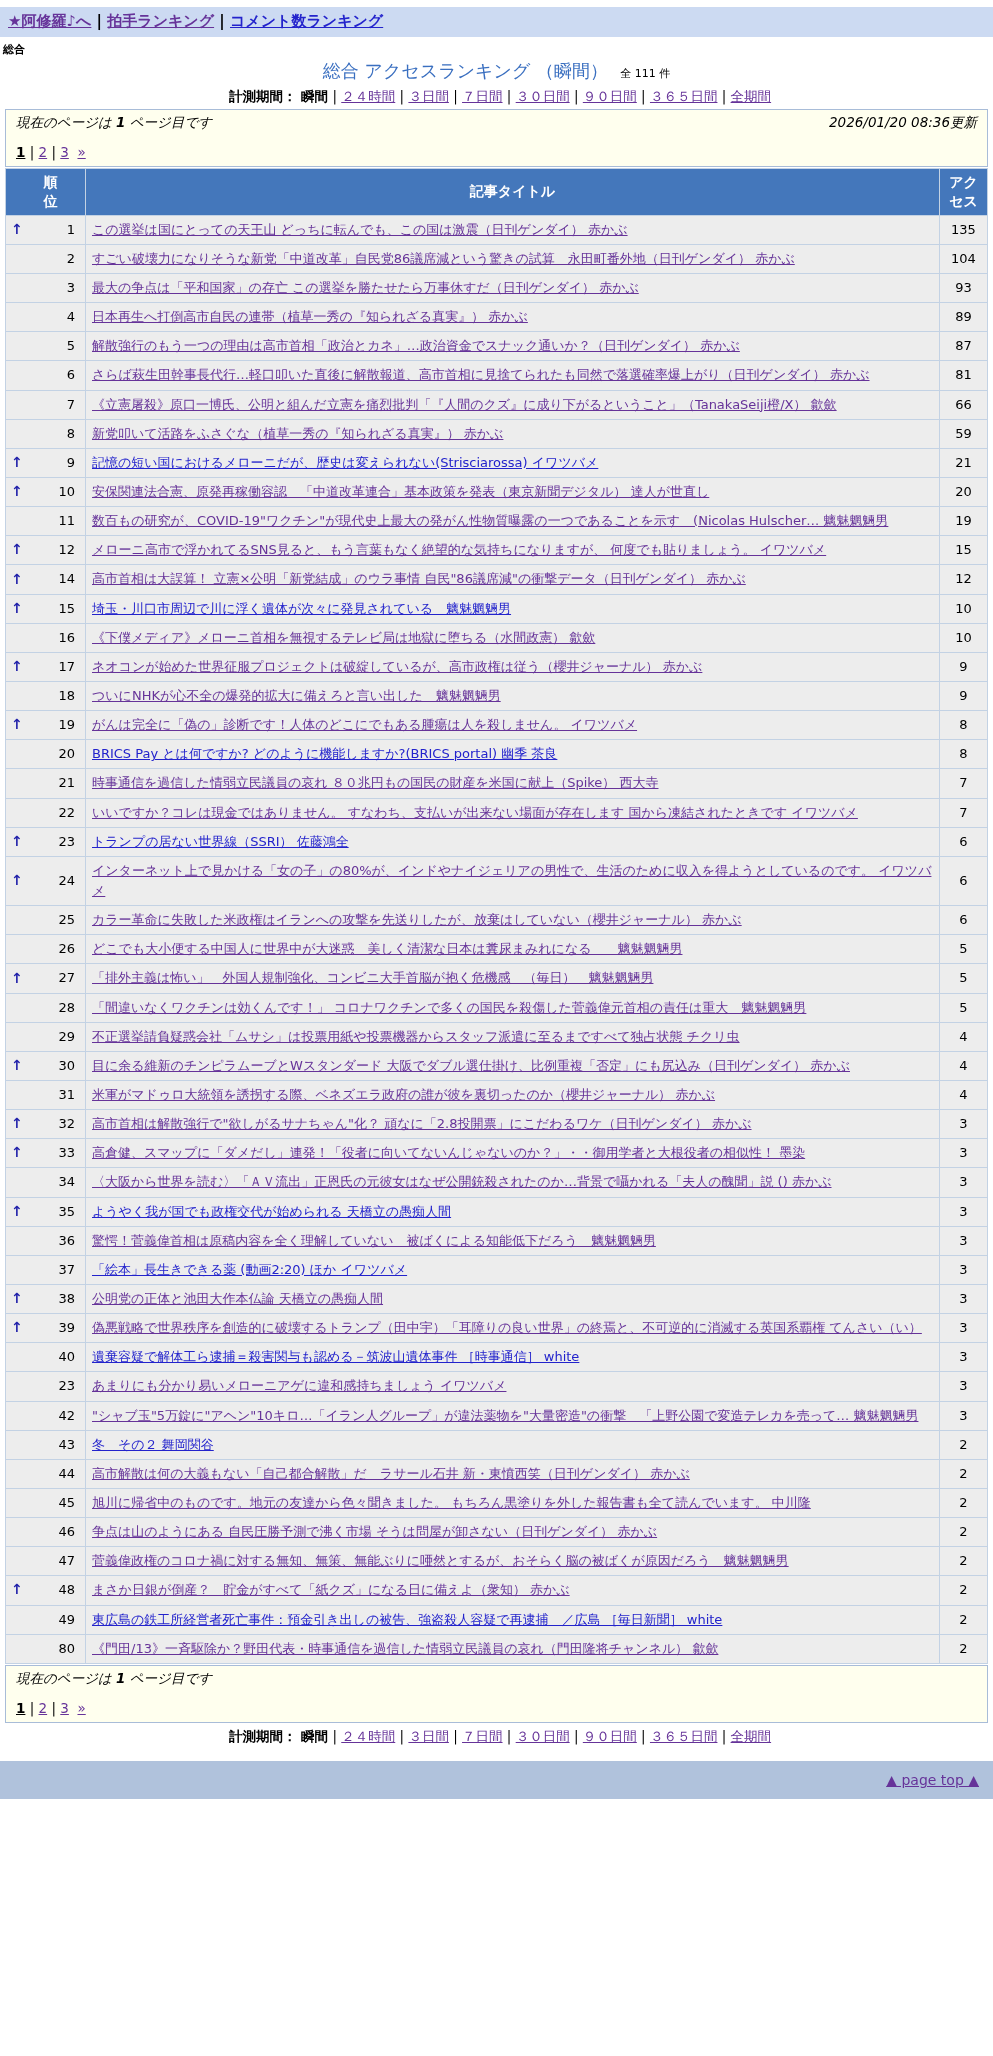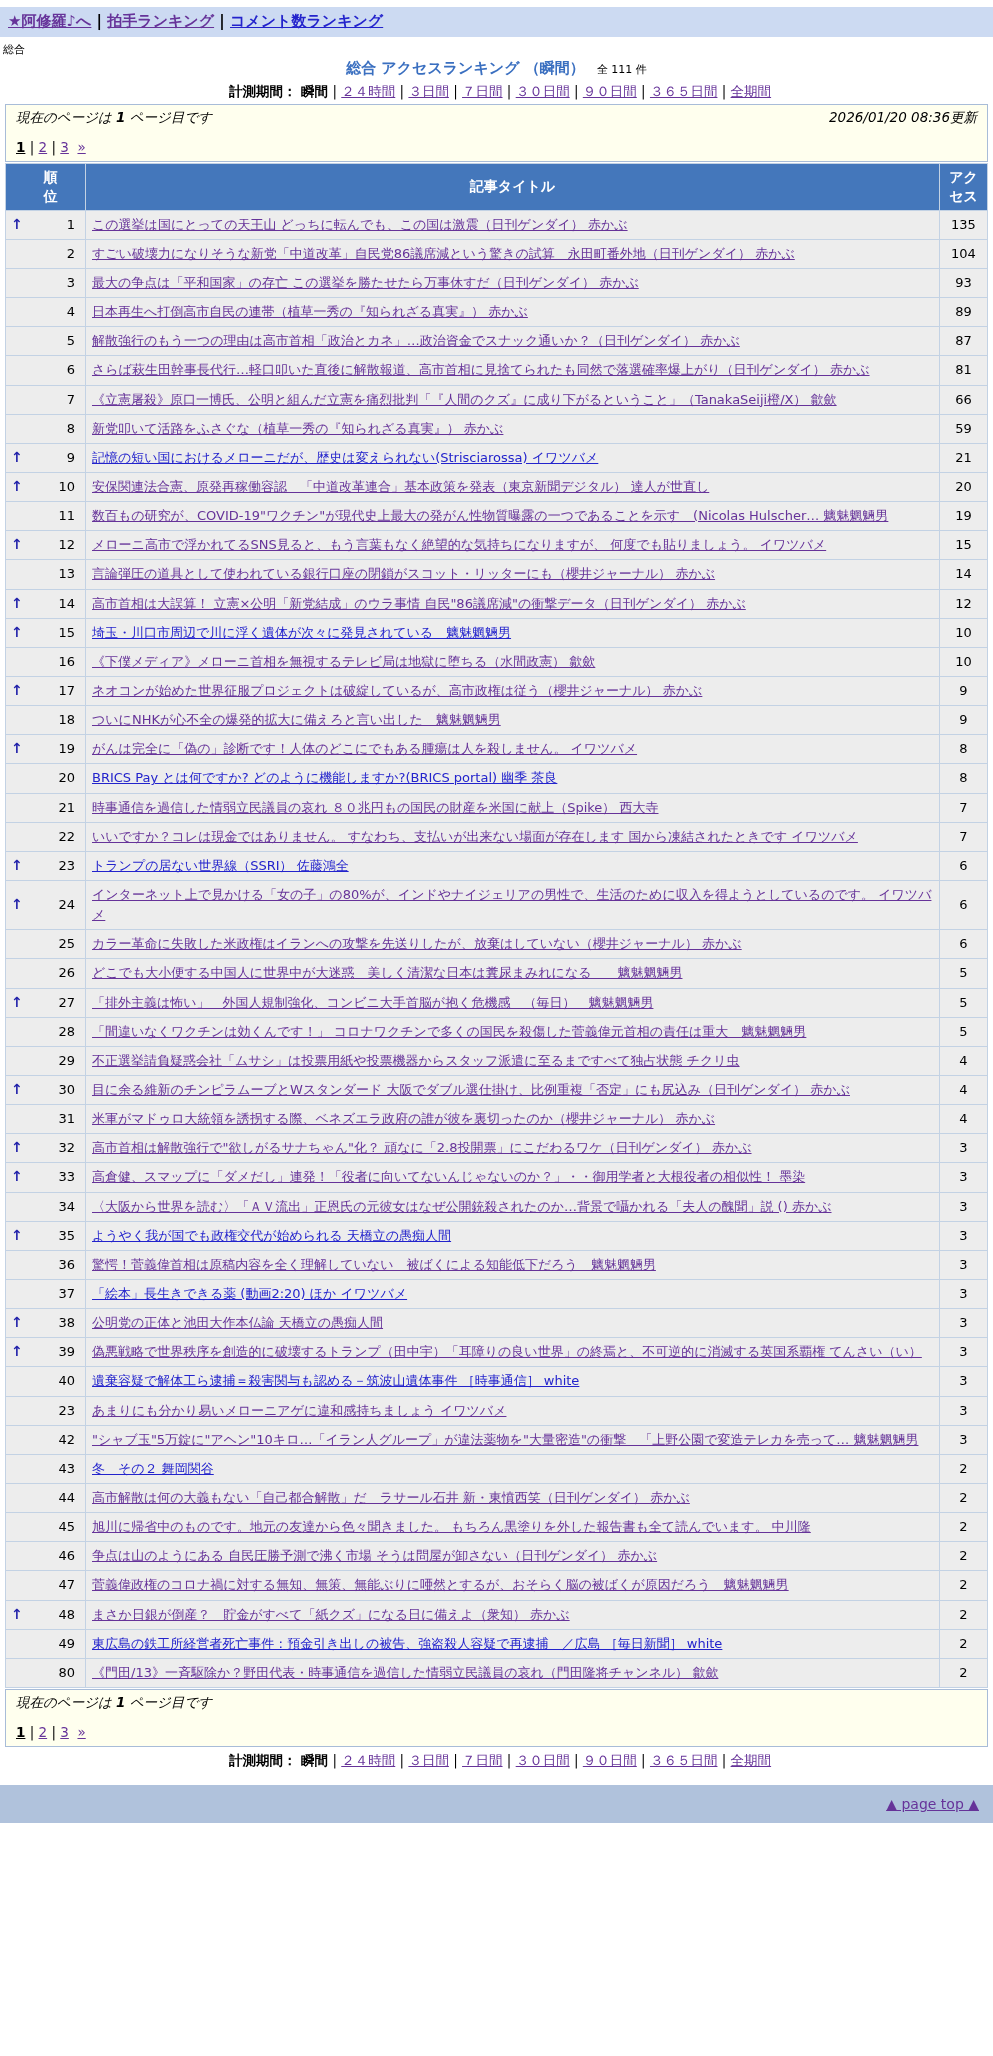--- a/index.html
+++ b/index.html
@@ -19,24 +19,24 @@
   body{margin:0;background:#fff;color:#000;
        font-family:"DejaVu Sans","Liberation Sans",sans-serif;font-size:13px;}
   a{text-decoration:underline;cursor:pointer;}
   a.visited{color:var(--visited-link);}
   a.unvisited{color:var(--unvisited-link);}
 
   .topbar{background:var(--topbar-bg);margin-top:7px;padding:5px 8px 6px;
           font-size:15px;font-weight:bold;}
   .topbar .sep{color:#000;font-weight:bold;}
 
-  .section-label{font-size:11px;font-weight:normal;padding:5px 3px 0;}
+  .section-label{font-size:11px;font-weight:bold;padding:5px 3px 0;}
 
   .title-line{text-align:center;margin-top:2px;}
-  .page-title{color:var(--title-blue);font-size:15px;font-weight:bold;}
+  .page-title{color:var(--title-blue);font-size:18px;font-weight:normal;}
   .total-count{font-size:11px;margin-left:8px;}
 
   .period-line{text-align:center;font-size:13.5px;margin:5px 0 3px;}
   .period-line .label{font-weight:bold;padding-left:7px;}
   .period-line .current{font-weight:bold;}
   .period-line .sep{color:#000;}
 
   .info-box{background:var(--box-bg);border:1px solid var(--box-border);
             margin:1px 5px;padding:4px 10px 6px;font-size:13.5px;}
   .info-line{display:flex;justify-content:space-between;align-items:baseline;font-style:italic;}
@@ -224,30 +224,20 @@
     <td class="rank-cell">
       <span class="up-arrow">↑</span>
       <span class="rank-num">12</span>
     </td>
     <td class="title-cell">
       <a class="article-link visited" href="#">メローニ高市で浮かれてるSNS見ると、もう言葉もなく絶望的な気持ちになりますが、 何度でも貼りましょう。 イワツバメ</a>
     </td>
     <td class="access-cell">15</td>
   </tr>
 
-  <tr>
-    <td class="rank-cell">
-      <span class="up-arrow"></span>
-      <span class="rank-num">13</span>
-    </td>
-    <td class="title-cell">
-      <a class="article-link visited" href="#">言論弾圧の道具として使われている銀行口座の閉鎖がスコット・リッターにも（櫻井ジャーナル） 赤かぶ</a>
-    </td>
-    <td class="access-cell">14</td>
-  </tr>
 
   <tr>
     <td class="rank-cell">
       <span class="up-arrow">↑</span>
       <span class="rank-num">14</span>
     </td>
     <td class="title-cell">
       <a class="article-link visited" href="#">高市首相は大誤算！ 立憲×公明「新党結成」のウラ事情 自民"86議席減"の衝撃データ（日刊ゲンダイ） 赤かぶ</a>
     </td>
     <td class="access-cell">12</td>

